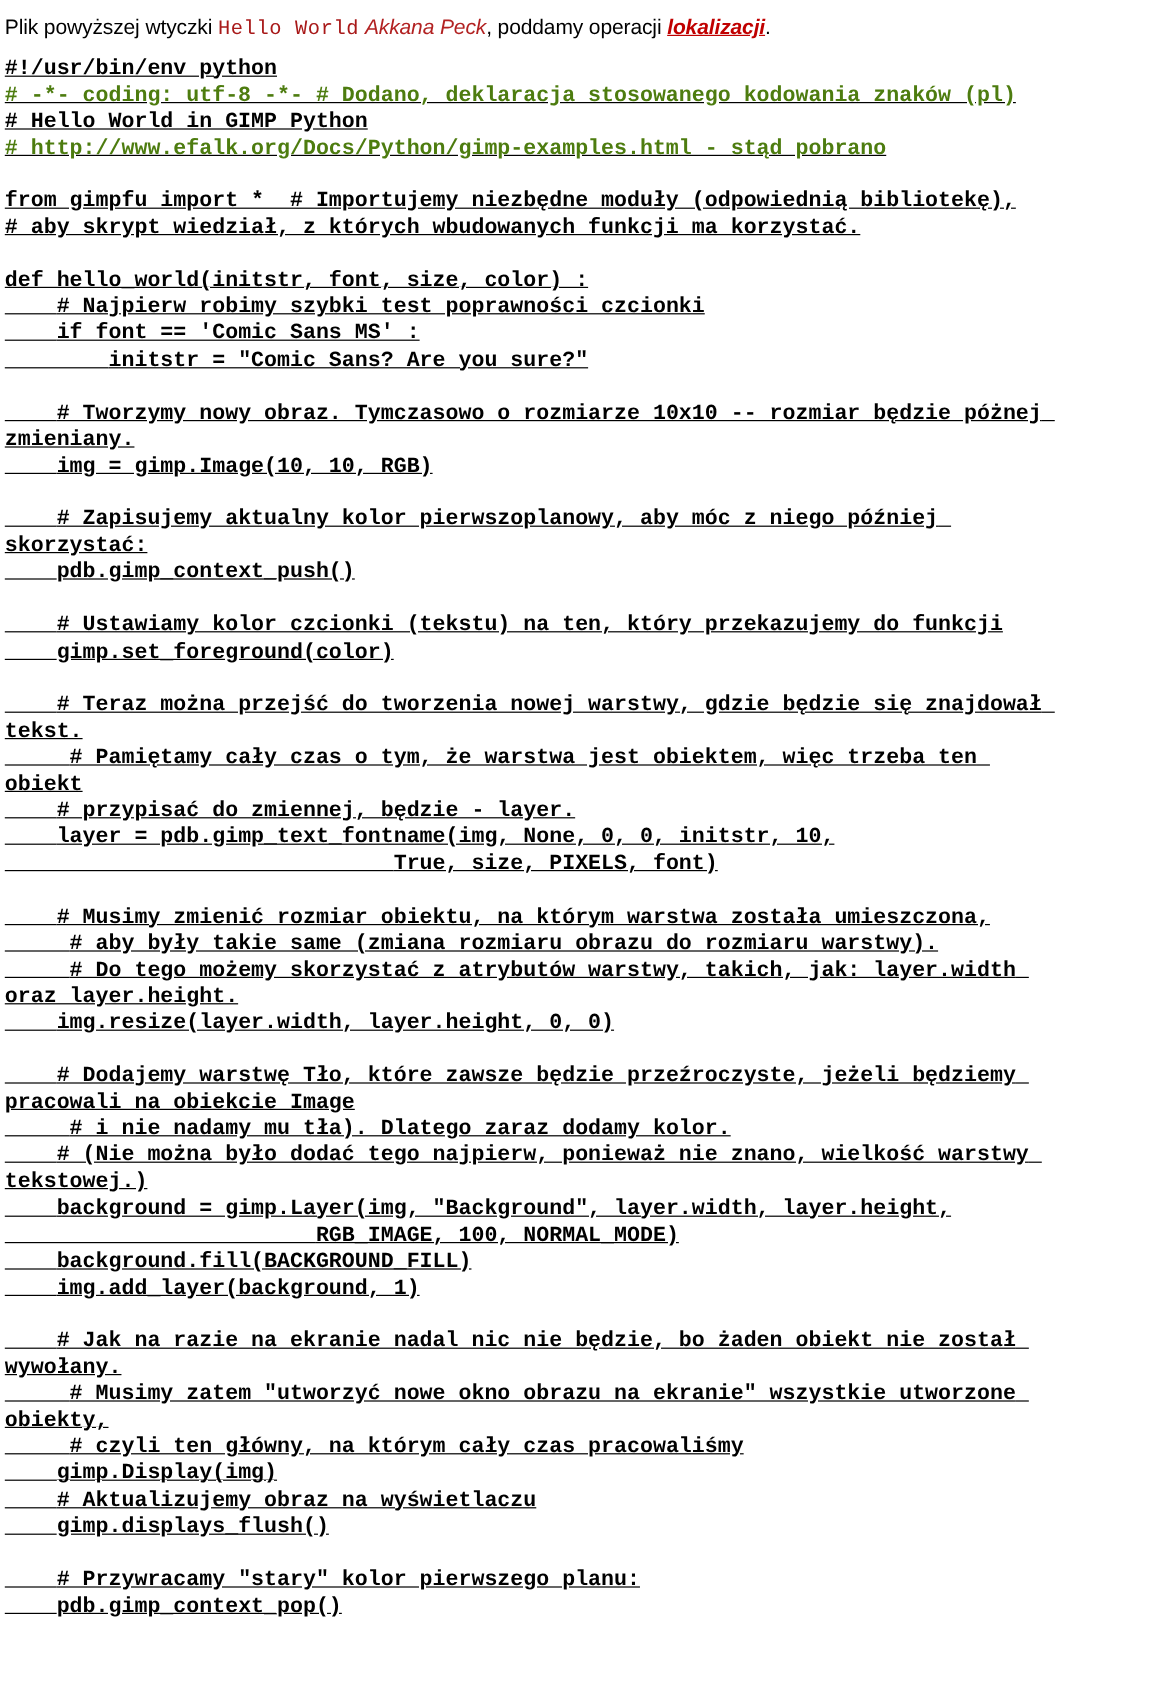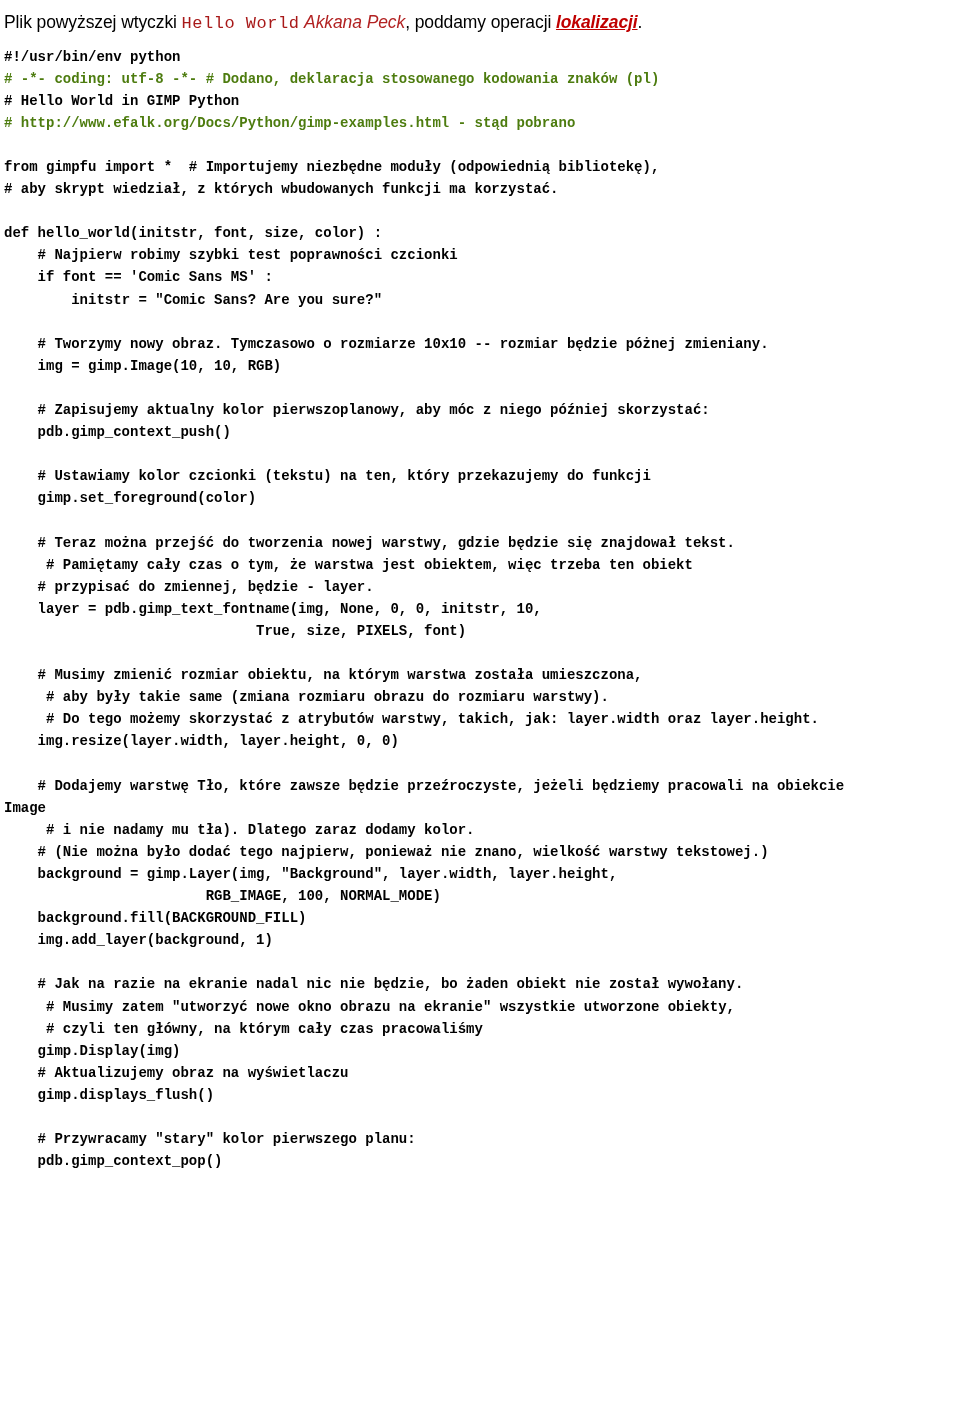--- a/index.html
+++ b/index.html
@@ -45,28 +45,29 @@
     font-weight: bold;
     text-decoration: underline;
   }
   .prose .bold {
     font-weight: bold;
   }
 
   
   .code {
     font-family: "Liberation Mono", monospace;
-    font-size: 14px;
+    font-size: 18px;
     line-height: 22.1px;
     font-weight: bold;
     color: #000000;
     white-space: pre-wrap;
     word-break: break-word;
     margin: 0;
     letter-spacing: 0px;
+    text-decoration: underline;
   }
   .code .ln {
     display: block;
     min-height: 22.1px;
   }
   .code .red {
     color: #4d7c0f;
   }
   .code .blank {
     display: block;

